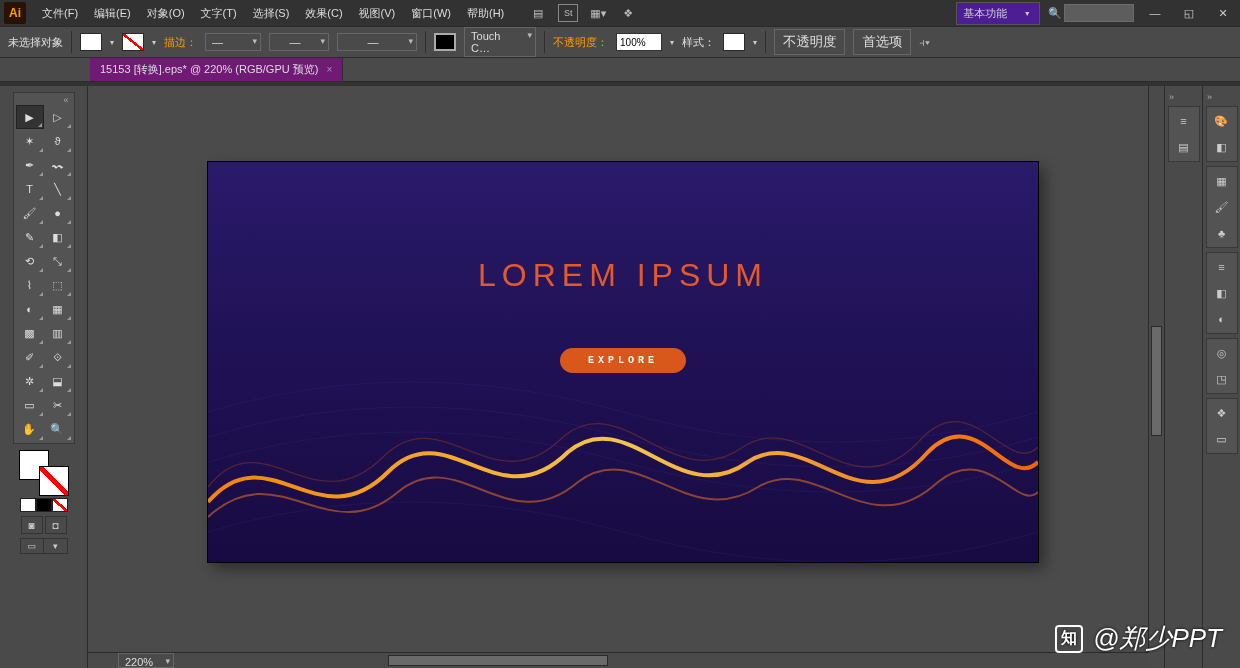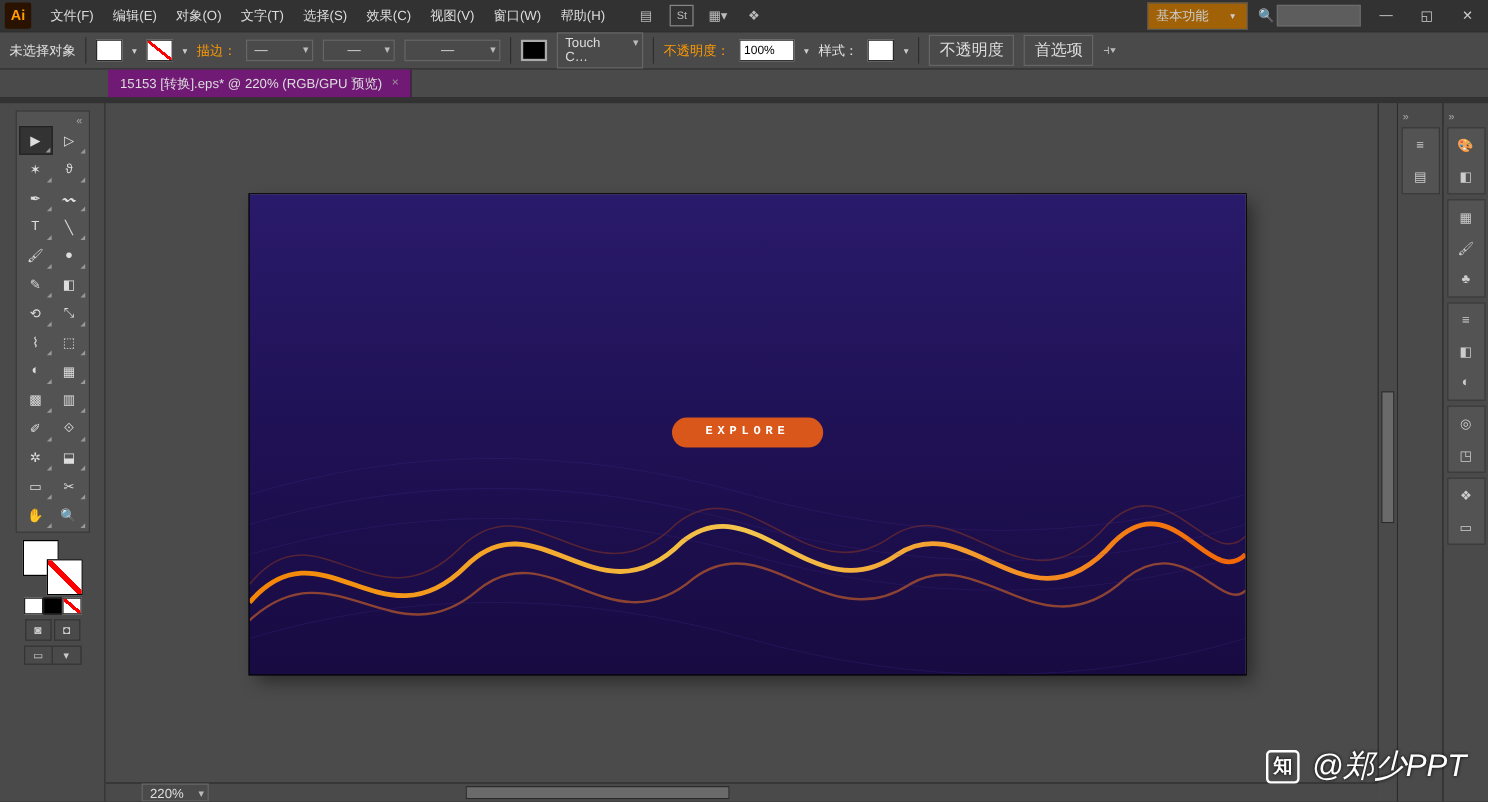--- a/index.html
+++ b/index.html
@@ -4,21 +4,21 @@
 <style>
 * { margin:0; padding:0; box-sizing:border-box; font-family:"Microsoft YaHei","Segoe UI",Tahoma,sans-serif; }
 body { background:#323232; width:1240px; height:668px; overflow:hidden; color:#ccc; font-size:11px; position:relative; }
 
 
 .titlebar { height:26px; background:#323232; display:flex; align-items:center; padding:0 4px; }
 .ai-logo { width:22px; height:22px; background:#2a1200; color:#ff9a00; font-weight:bold; font-size:12px; display:flex; align-items:center; justify-content:center; border-radius:2px; margin-right:10px; }
 .menu { display:flex; gap:4px; }
 .menu-item { padding:4px 6px; color:#ddd; cursor:pointer; }
 .tb-right { margin-left:auto; display:flex; align-items:center; gap:8px; }
-.workspace-dd { background:#a16207; color:#ccc; padding:3px 10px 3px 6px; border:1px solid #555; display:flex; align-items:center; gap:18px; }
+.workspace-dd { background:#4c1d95; color:#ccc; padding:3px 10px 3px 6px; border:1px solid #555; display:flex; align-items:center; gap:18px; }
 .search-box { width:70px; height:18px; background:#5d5d5d; border:1px solid #6b6b6b; }
 .winbtn { width:26px; height:18px; display:flex; align-items:center; justify-content:center; color:#ccc; }
 .icon-strip { display:flex; gap:10px; margin-left:18px; }
 .icon-slot { width:20px; height:18px; display:flex; align-items:center; justify-content:center; color:#bbb; }
 
 
 .ctrlbar { height:32px; background:#4a4a4a; border-top:1px solid #2b2b2b; border-bottom:1px solid #2b2b2b; display:flex; align-items:center; padding:0 8px; gap:8px; }
 .ctrl-label { color:#e0e0e0; white-space:nowrap; }
 .ctrl-orange { color:#ff9a00; white-space:nowrap; }
 .swatch { width:22px; height:18px; border:1px solid #2a2a2a; display:inline-block; }
@@ -207,20 +207,21 @@
       <div class="draw-sq">◘</div>
     </div>
     <div class="screen-btn">
         <div>▭</div>
         <div>▾</div>
       </div>
   </div>
 
   <div class="viewport">
     <div class="artboard">
+      <div class="art-title">LOREM IPSUM</div>
       <div class="art-btn">EXPLORE</div>
       <svg class="waves" viewBox="0 0 830 220" preserveAspectRatio="none">
         <defs>
           <linearGradient id="glow" x1="0" x2="1">
             <stop offset="0" stop-color="#ff8a00"></stop>
               <stop offset=".5" stop-color="#ffcf4d"></stop>
               <stop offset="1" stop-color="#ff6a00"></stop>
           </linearGradient>
         </defs>
         <path d="M0,160 C60,90 110,200 180,130 C240,70 290,180 360,110 C420,60 470,170 540,120 C600,80 650,190 720,110 C770,60 800,150 830,120" stroke="url(#glow)" stroke-width="4" fill="none" opacity="0.95"></path>

